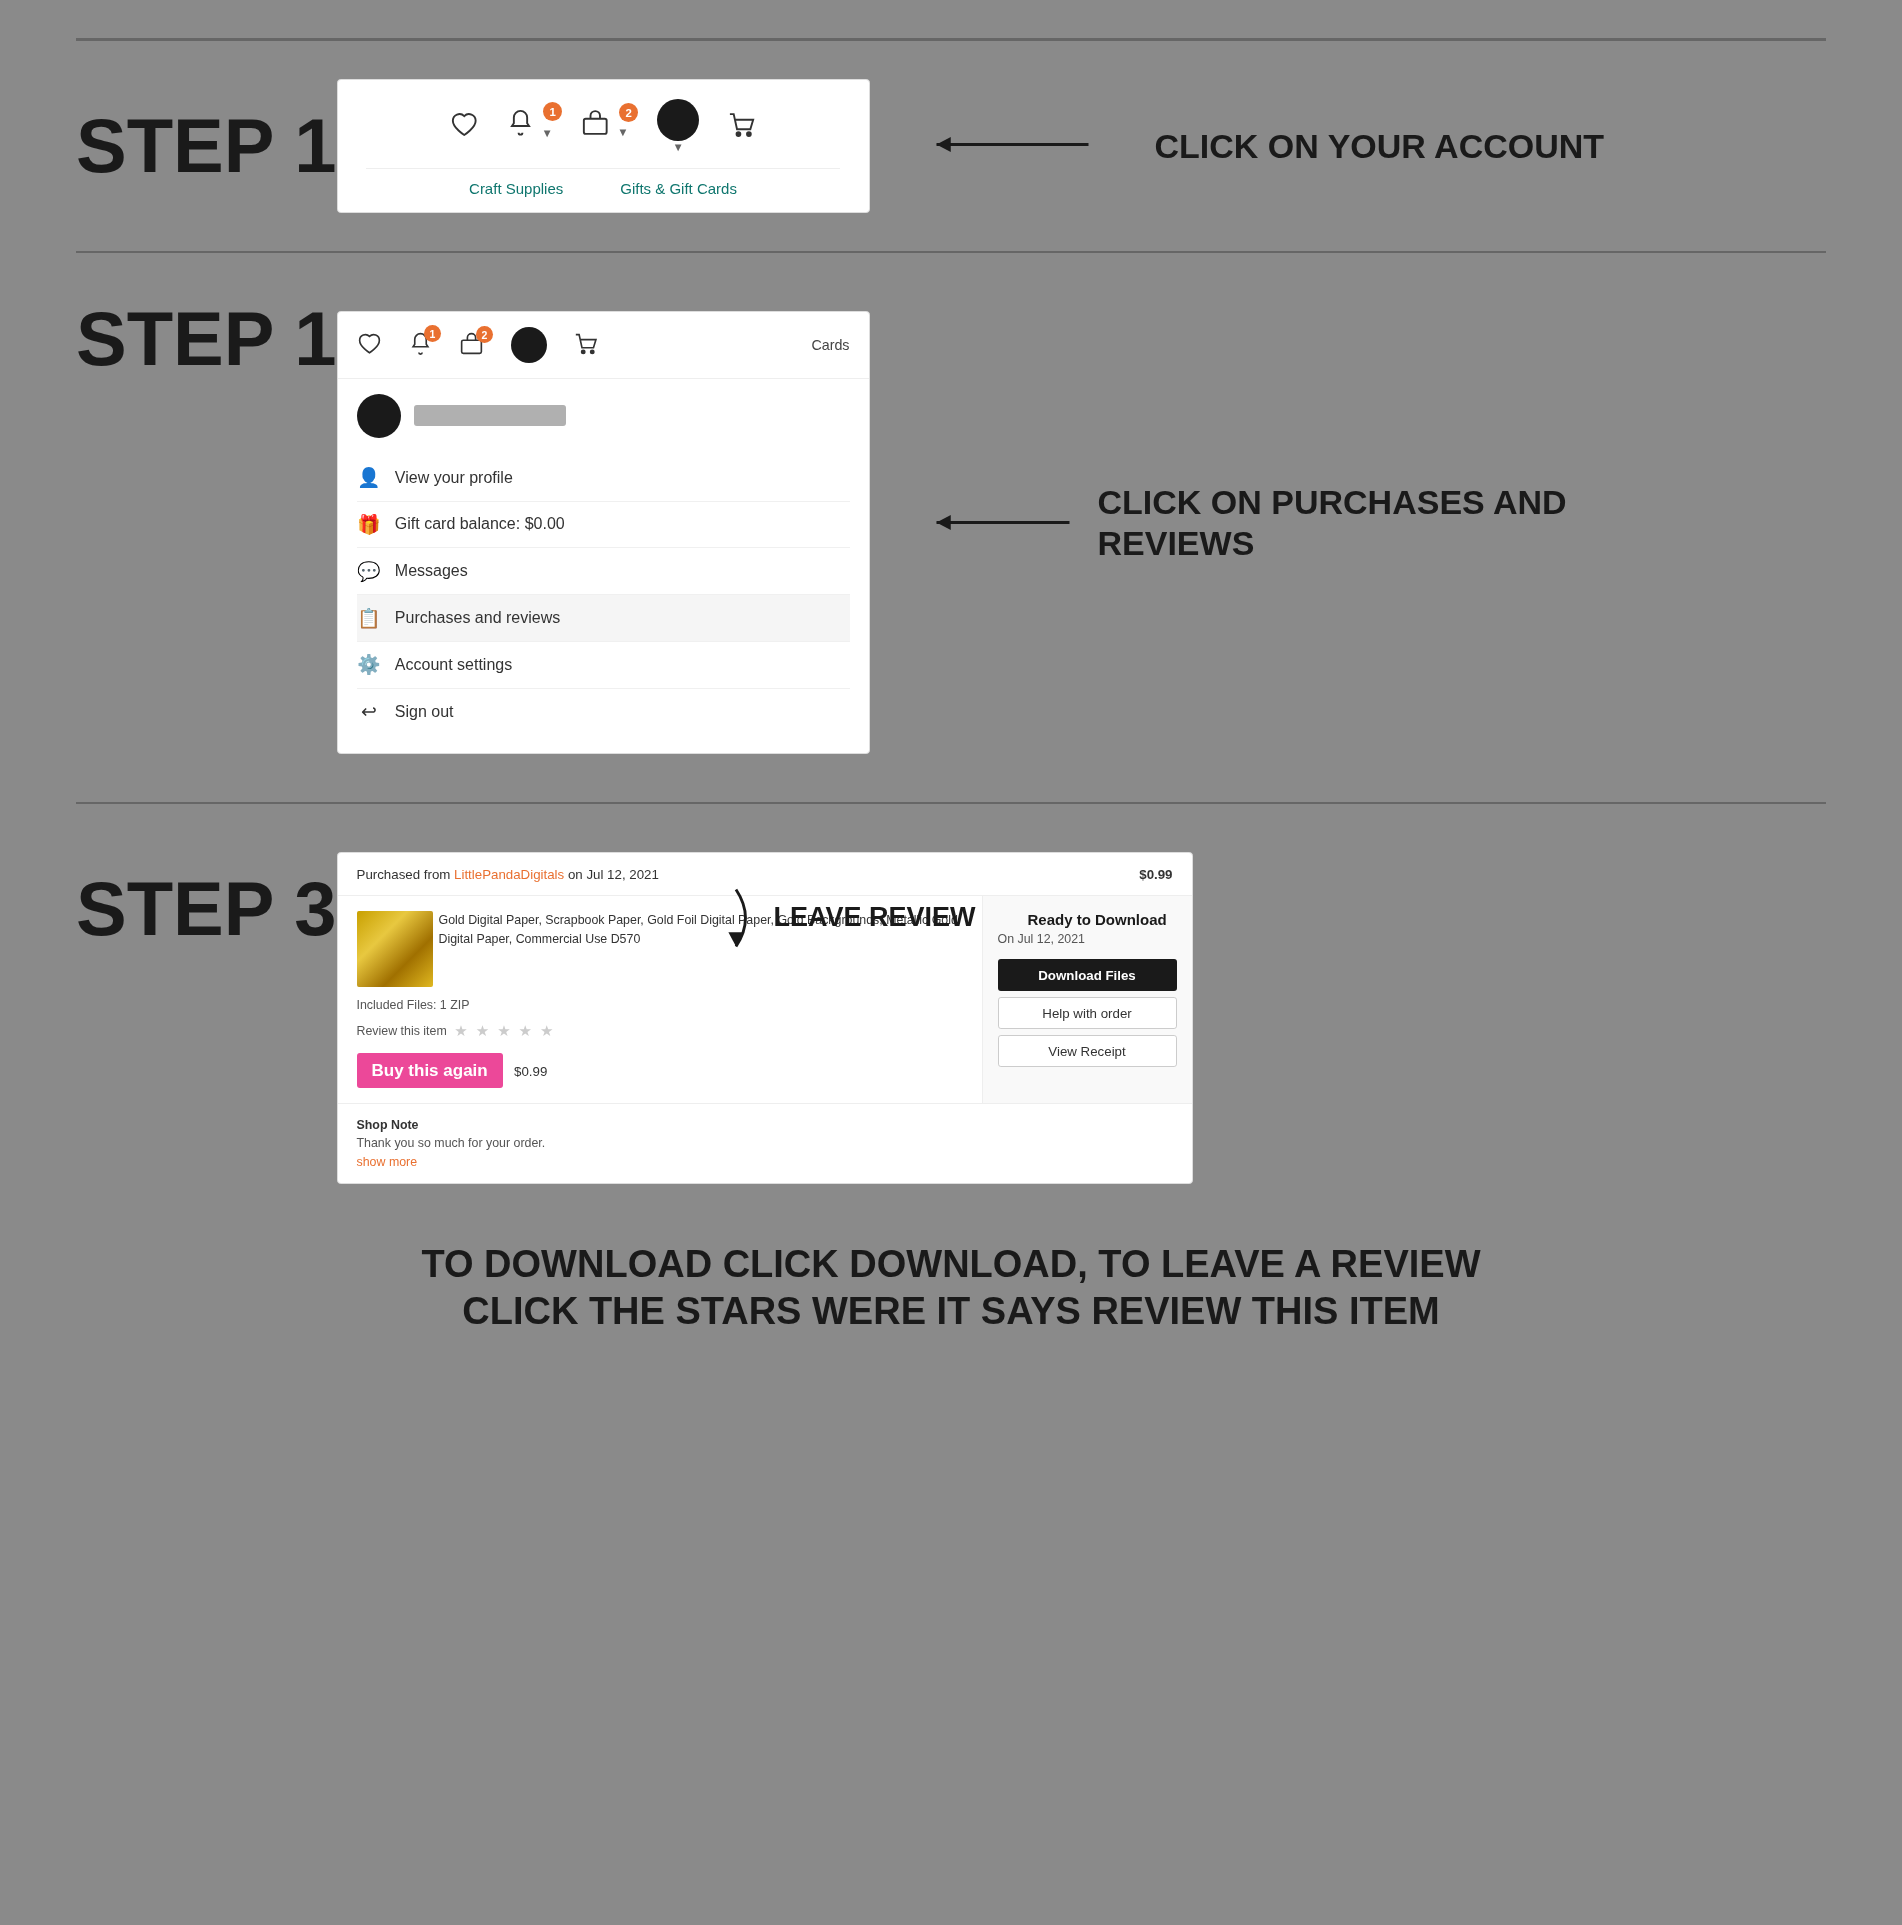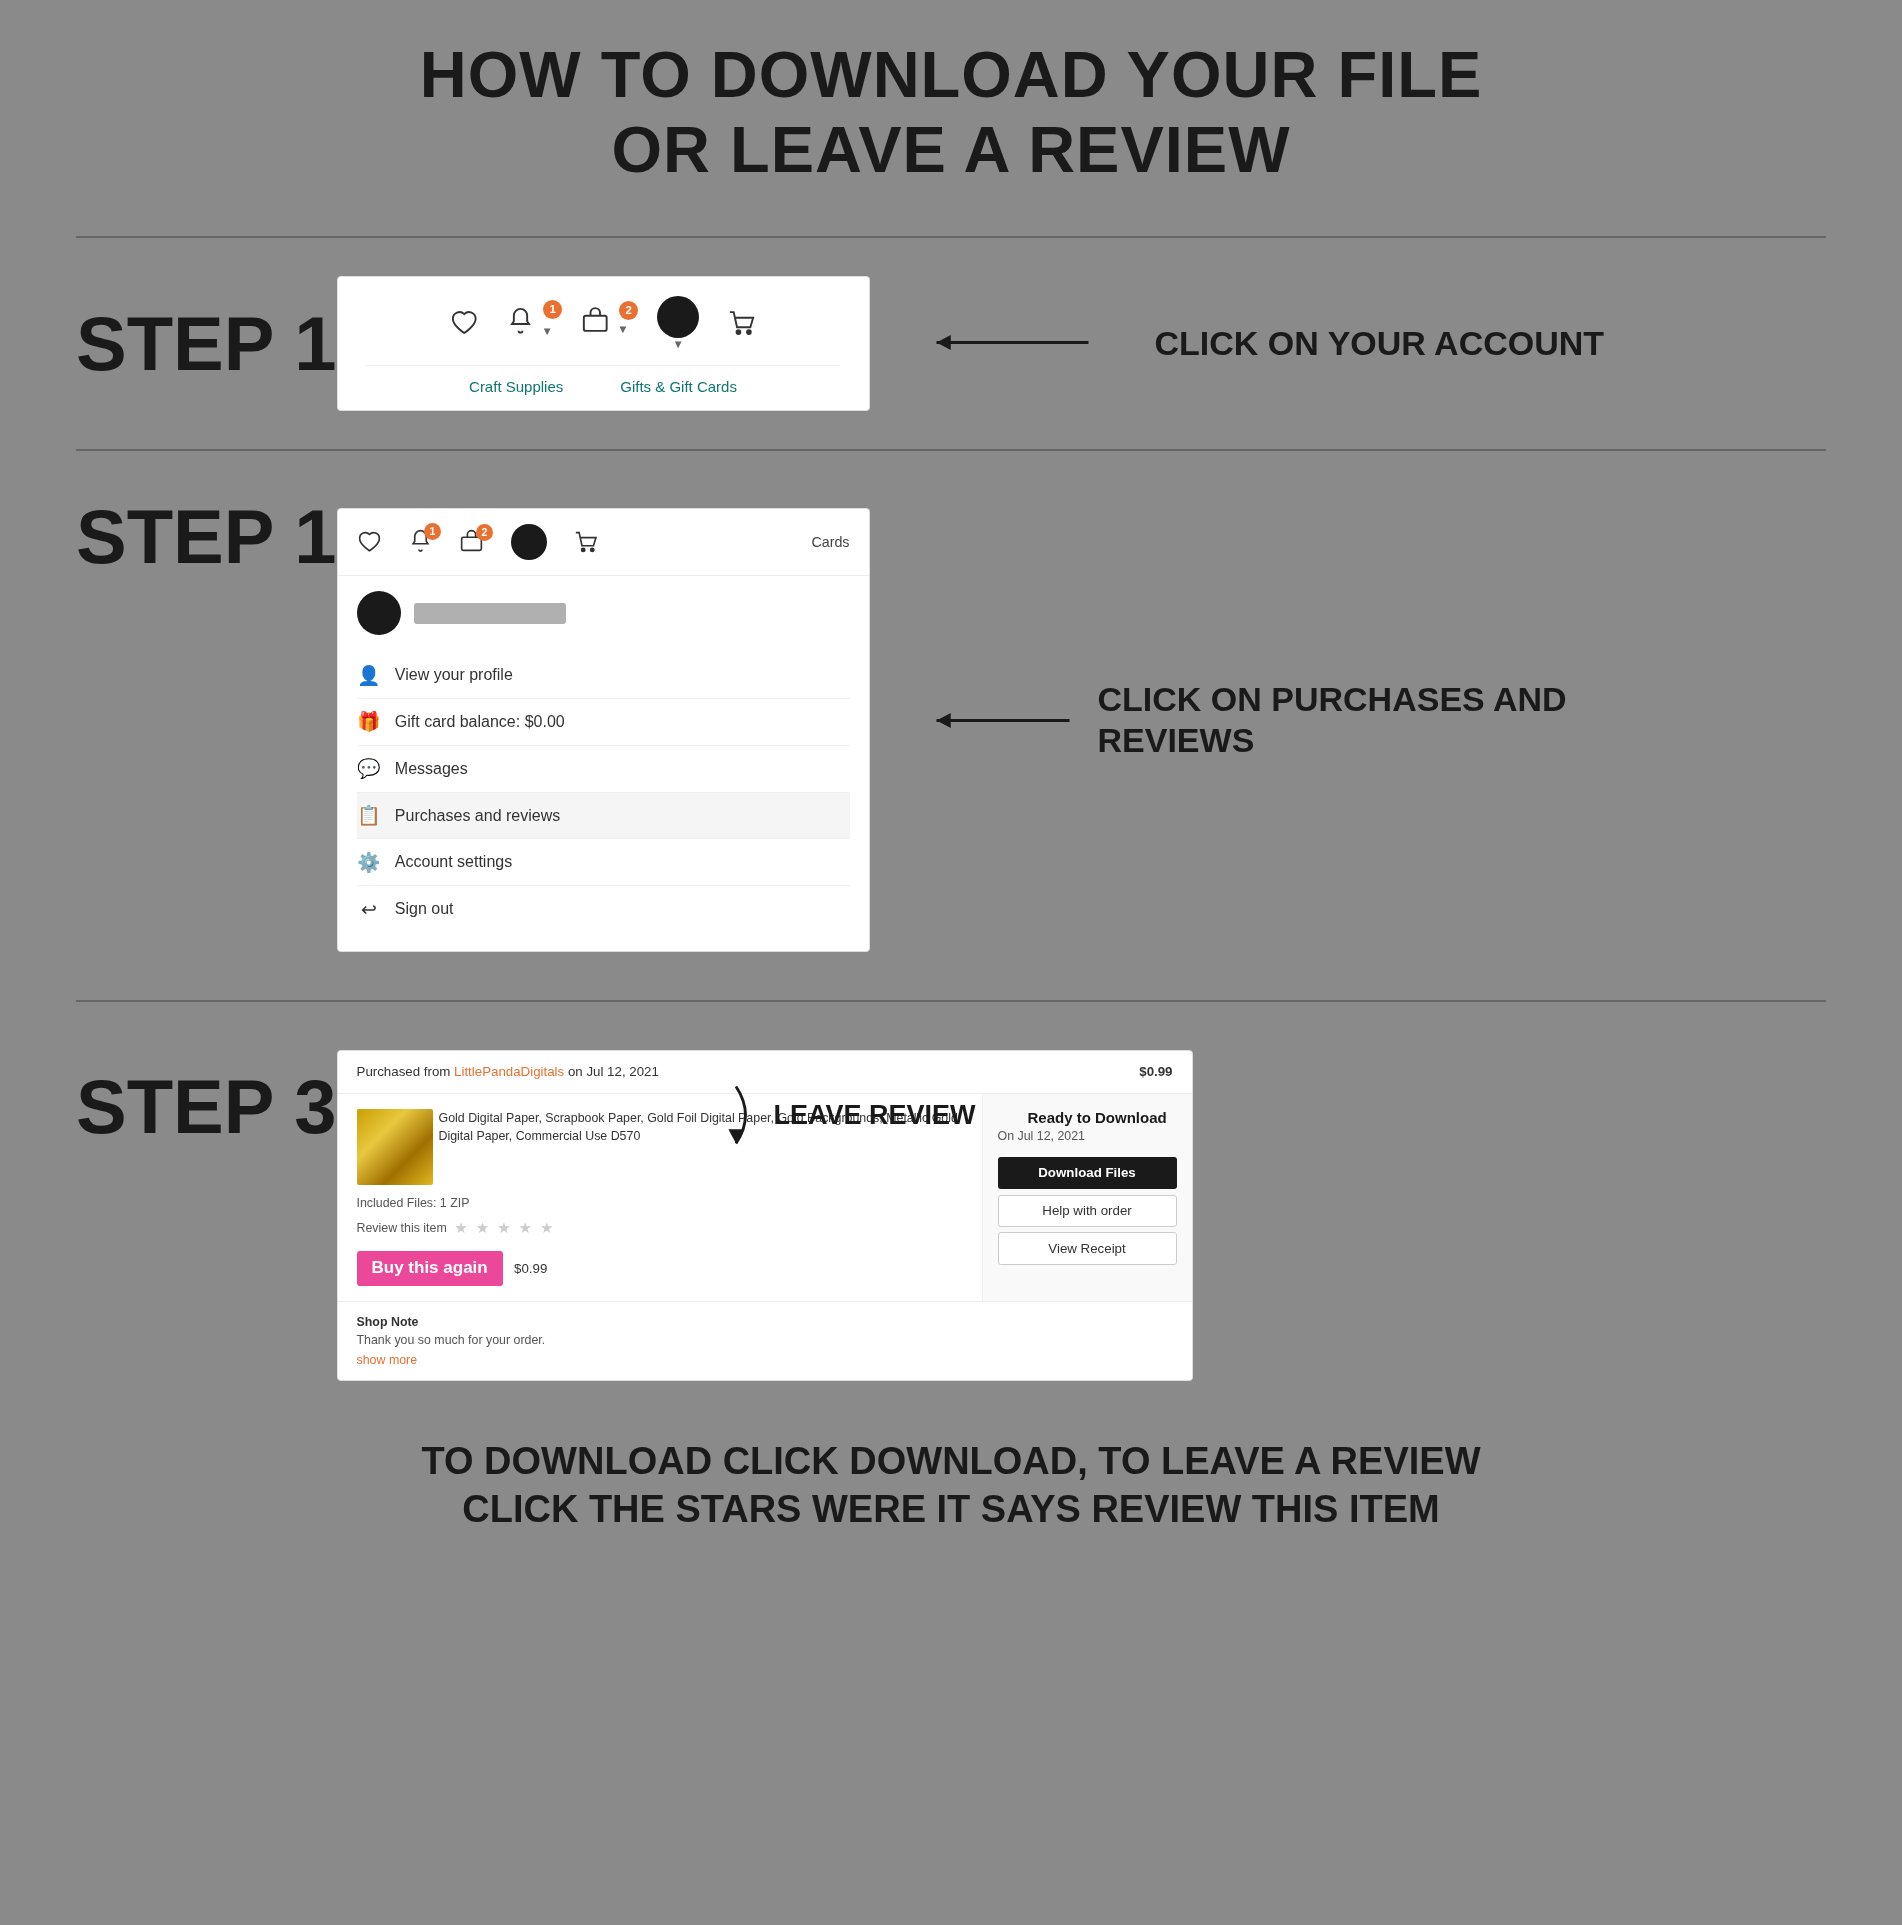--- a/index.html
+++ b/index.html
@@ -454,24 +454,20 @@
     .nav-icon-wrapper {
       position: relative;
       display: inline-block;
     }
   </style>
 </head>
 <body>
 
 <div class="page-container">
 
-  <h1 class="main-title">
-    <span>HOW TO DOWNLOAD YOUR FILE</span><br>
-    <span>OR LEAVE A REVIEW</span>
-  </h1>
 
   <div class="divider"></div>
 
   <div class="step-section">
     <div class="step-label">STEP 1</div>
 
     <div class="step1-content">
 
       <div class="etsy-nav-mockup">
         <div class="nav-icons-row">

